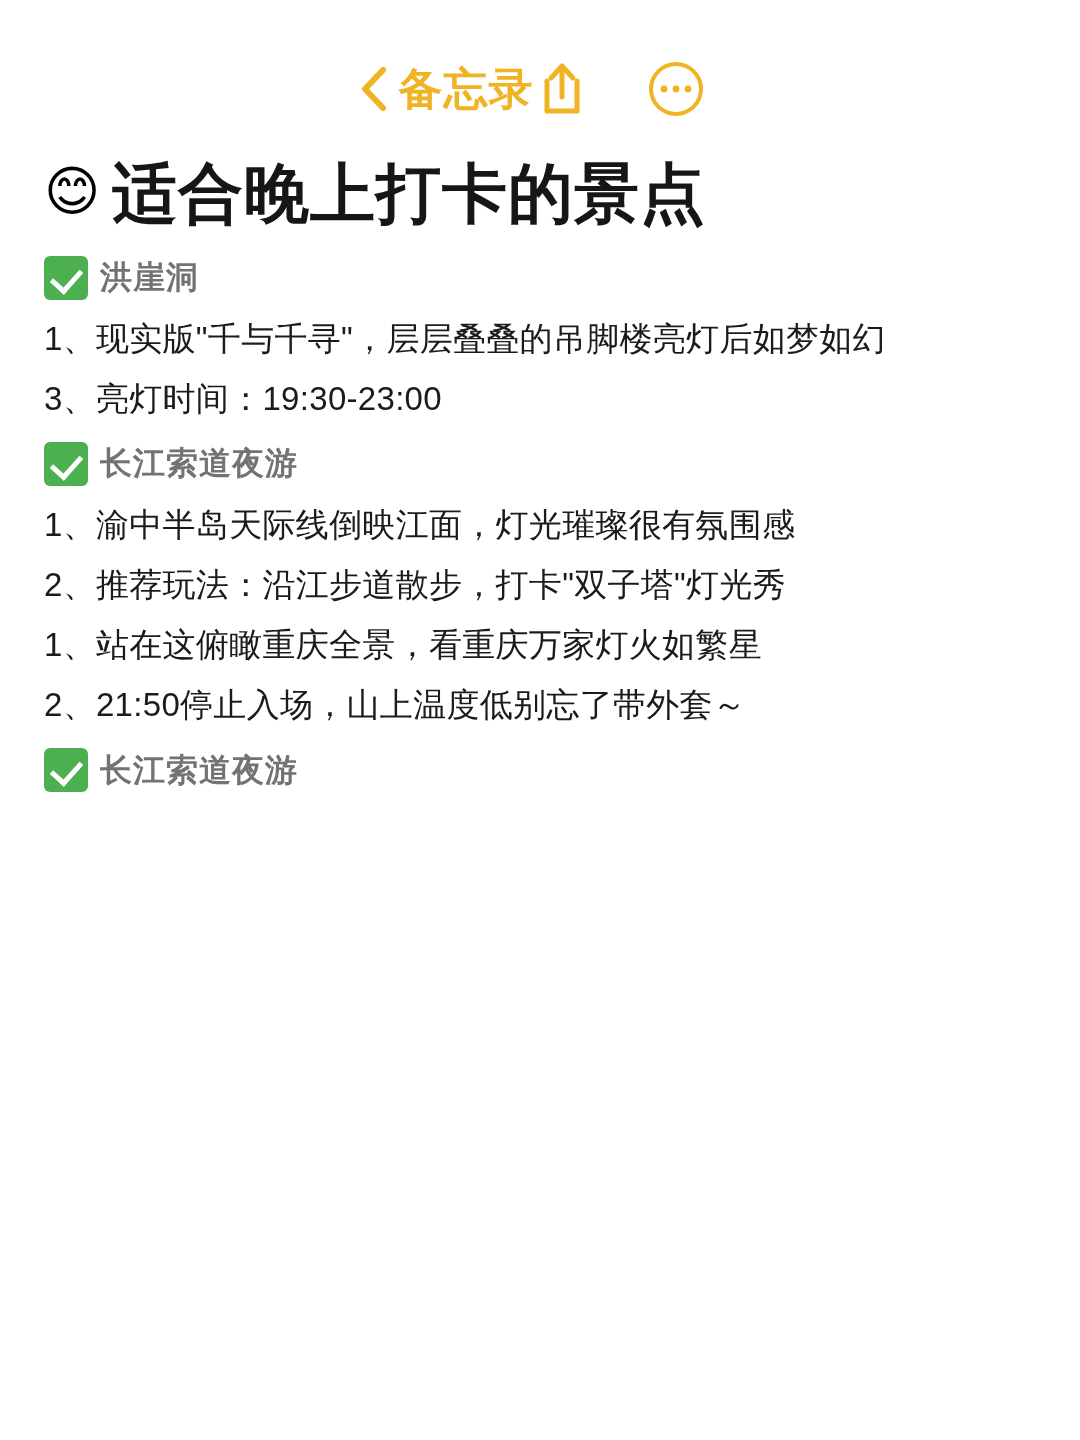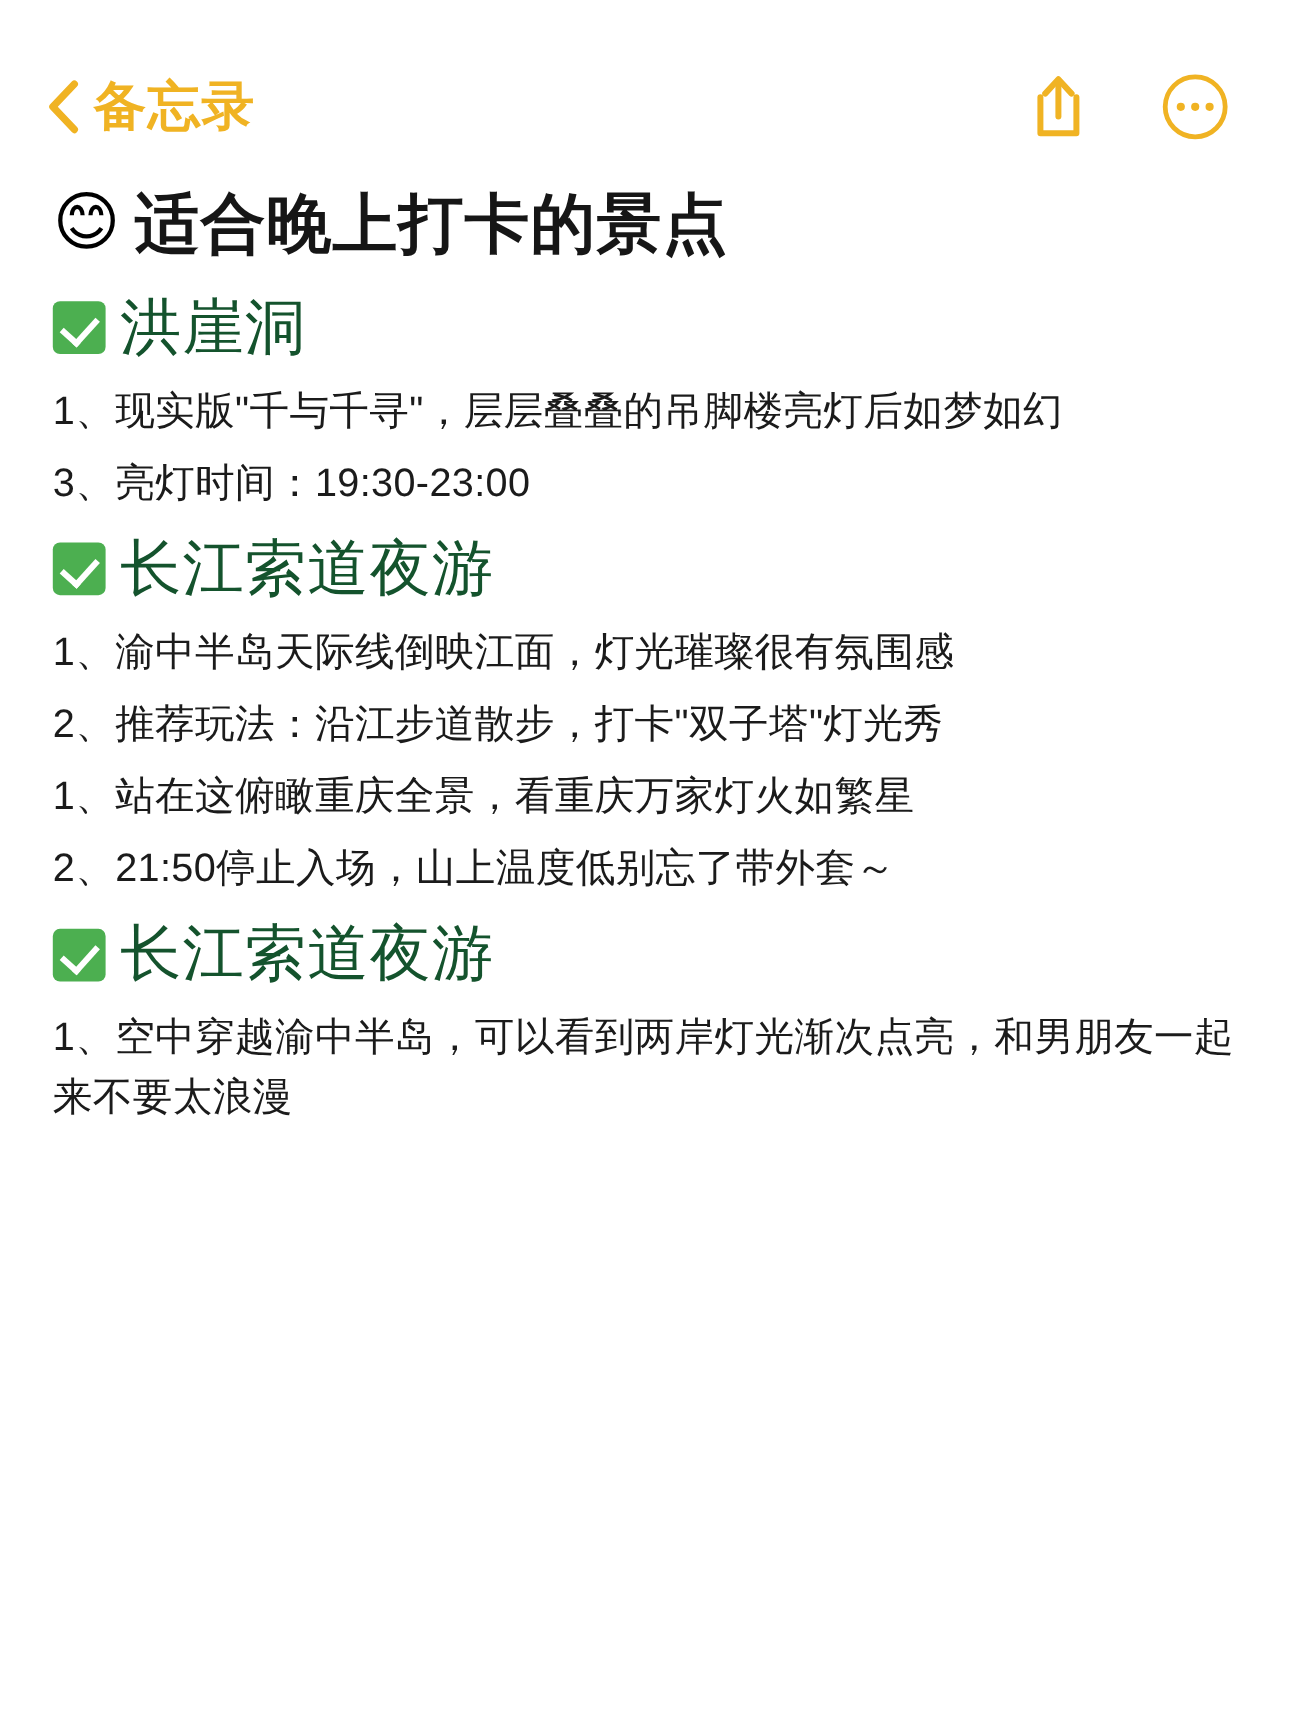--- a/index.html
+++ b/index.html
@@ -16,21 +16,21 @@
     position: relative;
     background: #ffffff;
     padding: 0 38px;
   }
 
   
   .topbar {
     height: 150px;
     display: flex;
     align-items: center;
-    justify-content: space-between;
+    justify-content: center;
     padding-top: 28px;
   }
   .nav-left {
     display: flex;
     align-items: center;
     gap: 10px;
   }
   .back-chevron {
     width: 30px;
     height: 48px;
@@ -69,21 +69,21 @@
     padding-left: 6px;
   }
   .title-emoji {
     font-size: 54px;
     line-height: 1;
     width: 60px;
     height: 60px;
     display: inline-block;
   }
   .title-text {
-    font-size: 54px;
+    font-size: 65px;
     font-weight: 700;
     color: #161616;
     letter-spacing: 1px;
     line-height: 1.1;
   }
 
   
   .section { margin-bottom: 6px; padding-left: 6px; }
   .section-head {
     display: flex;
@@ -106,23 +106,23 @@
     position: absolute;
     left: 13px;
     top: 7px;
     width: 14px;
     height: 24px;
     border: solid #ffffff;
     border-width: 0 5px 5px 0;
     transform: rotate(42deg);
   }
   .section-title {
-    font-size: 51px;
-    font-weight: 400;
-    color: #14532d;
+    font-size: 32px;
+    font-weight: 700;
+    color: #737373;
     letter-spacing: 1px;
     line-height: 1.15;
   }
   .line {
     font-size: 33px;
     color: #1b1b1b;
     line-height: 1.52;
     margin-bottom: 10px;
     letter-spacing: 0.3px;
   }
@@ -186,17 +186,16 @@
   <div class="section">
     <div class="line">1、站在这俯瞰重庆全景，看重庆万家灯火如繁星</div>
     <div class="line">2、21:50停止入场，山上温度低别忘了带外套～</div>
   </div>
 
   <div class="section">
     <div class="section-head">
       <span class="check-box"></span>
       <span class="section-title">长江索道夜游</span>
     </div>
-    <div class="line">1、空中穿越渝中半岛，可以看到两岸灯光渐次点亮，和男朋友一起来不要太浪漫</div>
   </div>
 
 
 </div>
 
 </body></html>

